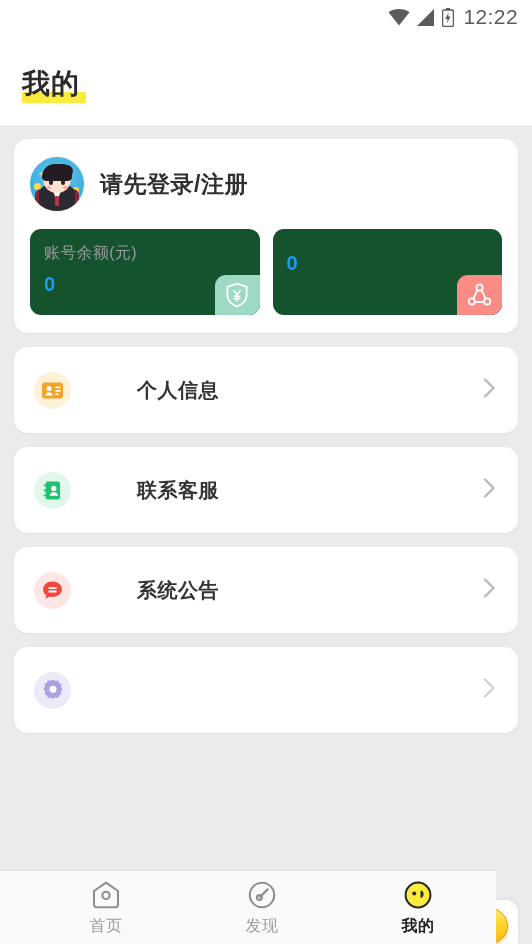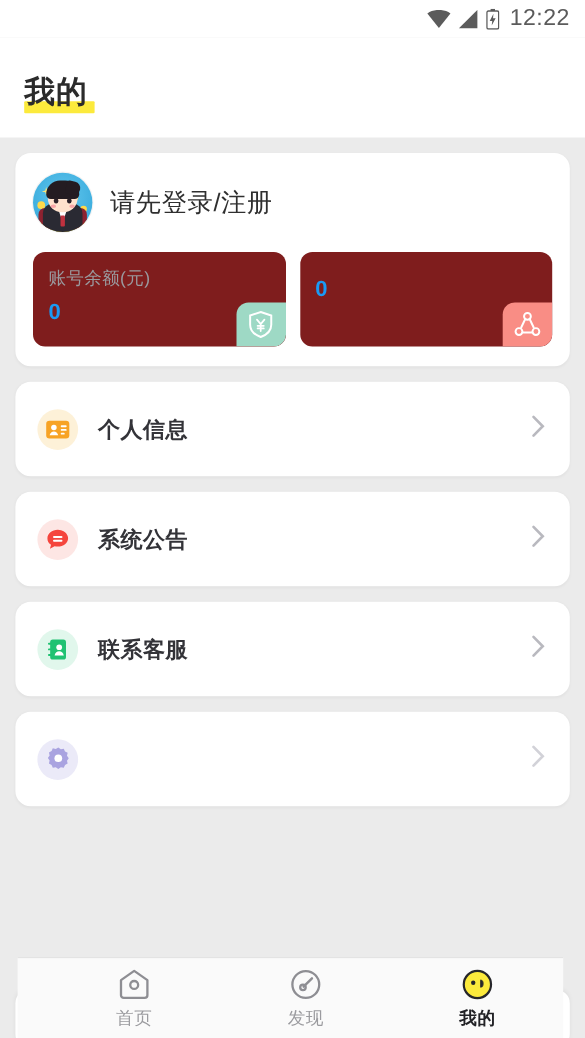--- a/index.html
+++ b/index.html
@@ -109,27 +109,27 @@
     background:#2a2028; border-radius:2px;
   }
   .av-eye.l { left:19px; } .av-eye.r { right:19px; }
   .av-blush {
     position:absolute; top:29px; width:5px;height:3px;
     background:#f79aa0; border-radius:50%; opacity:.85;
   }
   .av-blush.l { left:16px; } .av-blush.r { right:16px; }
 
   .login-prompt {
-    font-size:23px; font-weight:normal; color:#2f2f2f; letter-spacing:.5px;
+    font-size:23px; font-weight:bold; color:#2f2f2f; letter-spacing:.5px;
   }
 
   
   .stats-row { display:flex; gap:13px; margin-top:18px; }
   .stat-box {
-    flex:1; background:#7f1d1d; border-radius:11px;
+    flex:1; background:#14532d; border-radius:11px;
     height:86px; position:relative; overflow:hidden;
     padding:14px 0 0 14px;
   }
   .stat-label { font-size:16px; color:#9a9a9f; letter-spacing:.3px; }
   .stat-value {
     font-size:20px; font-weight:bold; color:#1a9af5;
     margin-top:9px; letter-spacing:.5px;
   }
   .stat-badge {
     position:absolute; right:0; bottom:0;
@@ -148,21 +148,21 @@
   .m-icon {
     width:37px; height:37px; border-radius:50%;
     display:flex; align-items:center; justify-content:center;
     flex:0 0 auto; margin-right:18px;
   }
   .mi-orange { background:#fdf1d8; }
   .mi-green  { background:#e0f7e8; }
   .mi-red    { background:#fde6e4; }
   .mi-green2 { background:#e1f7ec; }
   .mi-purple { background:#ebeaf8; }
-  .m-label { font-size:20px; font-weight:bold; color:#333338; letter-spacing:.5px; }
+  .m-label { font-size:20px; font-weight:bold; color:#333338; letter-spacing:.5px;margin-left:48px; }
   .m-label.dim { color:#9c9ca2; }
   .chev {
     position:absolute; right:22px; top:50%; transform:translateY(-50%);
     color:#b9b9bf;
   }
 
   
   .warn-banner {
     position:absolute; left:14px; right:14px; bottom:6px;
     height:52px; background:#ffffff; border-radius:12px;
@@ -186,21 +186,21 @@
     cursor:pointer;
   }
   .login-btn:before {
     content:""; position:absolute; top:4px; left:16px;
     width:26px; height:5px; border-radius:3px;
     background:rgba(255,255,255,0.75);
   }
 
   
   .tabbar {
-    position:absolute; left:16px; bottom:0; width:496px; height:74px;
+    position:absolute; left:0; bottom:0; width:496px; height:74px;
     background:#fafafa; border-top:1px solid #e3e3e3;
     display:flex; z-index:30;padding-left:28px;
   }
   .tab {
     flex:1; display:flex; flex-direction:column;
     align-items:center; justify-content:center; gap:5px;
     cursor:pointer;
   }
   .tab-ico { height:32px; display:flex; align-items:center; justify-content:center; }
   .tab-label { font-size:16px; color:#9b9b9f; letter-spacing:.5px; }
@@ -302,55 +302,55 @@
       <div class="m-label">个人信息</div>
       <span class="chev">
         <svg width="13" height="21" viewBox="0 0 13 21">
             <path d="M2 2l8.4 8.5L2 19" fill="none" stroke="#b9b9bf" stroke-width="2.4" stroke-linecap="round"></path>
           </svg>
       </span>
     </div>
 
 
     <div class="card menu-card">
-      <div class="m-icon mi-red">
-        <svg width="23" height="23" viewBox="0 0 23 23">
-          <path d="M11.5 2.6c5.2 0 9.4 3.4 9.4 7.7 0 4.2-4.2 7.6-9.4 7.6-1 0-2-.1-2.9-.4l-4.2 2.3 1-3.6C3 14.8 2.1 12.7 2.1 10.3c0-4.3 4.2-7.7 9.4-7.7z" fill="#f5453d"></path>
-          <rect x="7.2" y="8.2" width="8.6" height="1.8" rx=".9" fill="#ffffff"></rect>
-          <rect x="7.2" y="11.6" width="8.6" height="1.8" rx=".9" fill="#ffffff"></rect>
-        </svg>
-      </div>
-      <div class="m-label">系统公告</div>
-      <span class="chev">
-        <svg width="13" height="21" viewBox="0 0 13 21">
-            <path d="M2 2l8.4 8.5L2 19" fill="none" stroke="#b9b9bf" stroke-width="2.4" stroke-linecap="round"></path>
-          </svg>
-      </span>
-    </div>
-
-    <div class="card menu-card">
       <div class="m-icon mi-green2">
         <svg width="23" height="23" viewBox="0 0 23 23">
           <rect x="4.6" y="2.4" width="14.4" height="18.2" rx="2.4" fill="#20c272"></rect>
           <circle cx="12.8" cy="9.4" r="2.6" fill="#ffffff"></circle>
           <path d="M8.6 16.8c.6-2.4 2.2-3.7 4.2-3.7s3.6 1.3 4.2 3.7z" fill="#ffffff"></path>
           <rect x="2.6" y="5.4" width="3.6" height="1.7" rx=".85" fill="#20c272"></rect>
           <rect x="2.6" y="10.5" width="3.6" height="1.7" rx=".85" fill="#20c272"></rect>
           <rect x="2.6" y="15.6" width="3.6" height="1.7" rx=".85" fill="#20c272"></rect>
         </svg>
       </div>
       <div class="m-label">联系客服</div>
       <span class="chev">
         <svg width="13" height="21" viewBox="0 0 13 21">
             <path d="M2 2l8.4 8.5L2 19" fill="none" stroke="#b9b9bf" stroke-width="2.4" stroke-linecap="round"></path>
           </svg>
       </span>
     </div>
 
     <div class="card menu-card">
+      <div class="m-icon mi-red">
+        <svg width="23" height="23" viewBox="0 0 23 23">
+          <path d="M11.5 2.6c5.2 0 9.4 3.4 9.4 7.7 0 4.2-4.2 7.6-9.4 7.6-1 0-2-.1-2.9-.4l-4.2 2.3 1-3.6C3 14.8 2.1 12.7 2.1 10.3c0-4.3 4.2-7.7 9.4-7.7z" fill="#f5453d"></path>
+          <rect x="7.2" y="8.2" width="8.6" height="1.8" rx=".9" fill="#ffffff"></rect>
+          <rect x="7.2" y="11.6" width="8.6" height="1.8" rx=".9" fill="#ffffff"></rect>
+        </svg>
+      </div>
+      <div class="m-label">系统公告</div>
+      <span class="chev">
+        <svg width="13" height="21" viewBox="0 0 13 21">
+            <path d="M2 2l8.4 8.5L2 19" fill="none" stroke="#b9b9bf" stroke-width="2.4" stroke-linecap="round"></path>
+          </svg>
+      </span>
+    </div>
+
+    <div class="card menu-card">
       <div class="m-icon mi-purple">
         <svg width="24" height="24" viewBox="0 0 24 24">
           <path d="M12 1.6l2.3 1.5 2.7-.5 1.1 2.5 2.4 1.3-.6 2.7 1.6 2.2-1.6 2.2.6 2.7-2.4 1.3-1.1 2.5-2.7-.5L12 21l-2.3-1.5-2.7.5-1.1-2.5L3.5 16l.6-2.7L2.5 11l1.6-2.2-.6-2.7 2.4-1.3 1.1-2.5 2.7.5z" fill="#a9a3e0"></path>
           <circle cx="12" cy="11.3" r="3.5" fill="#ffffff"></circle>
         </svg>
       </div>
       <span class="chev">
         <svg width="13" height="21" viewBox="0 0 13 21">
             <path d="M2 2l8.4 8.5L2 19" fill="none" stroke="#d2d2d8" stroke-width="2.4" stroke-linecap="round"></path>
           </svg>

